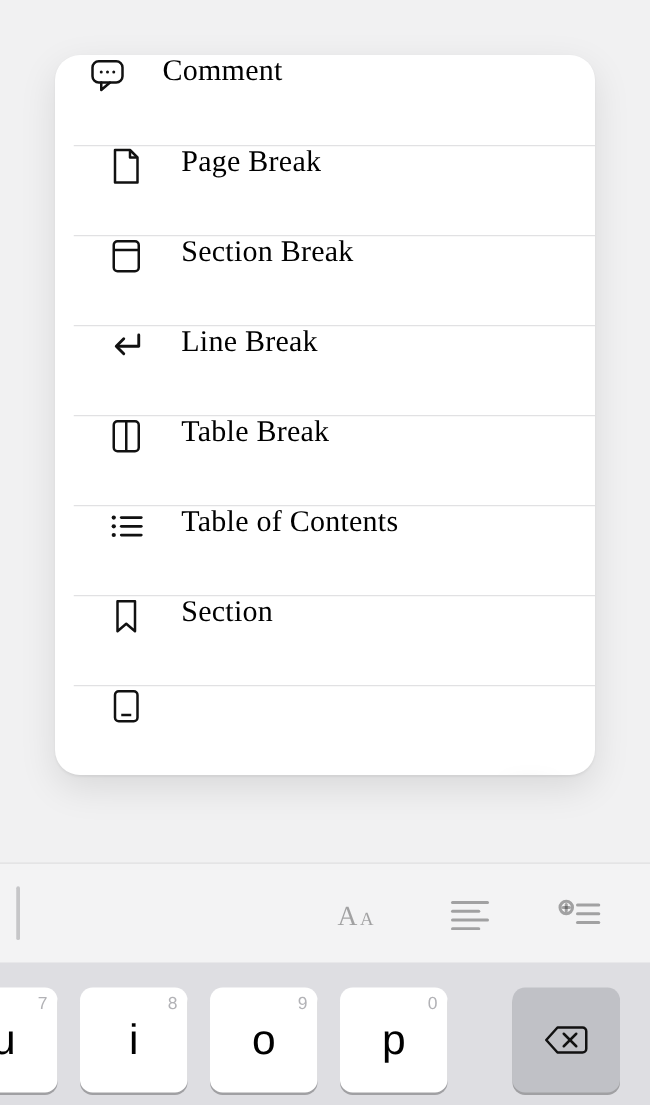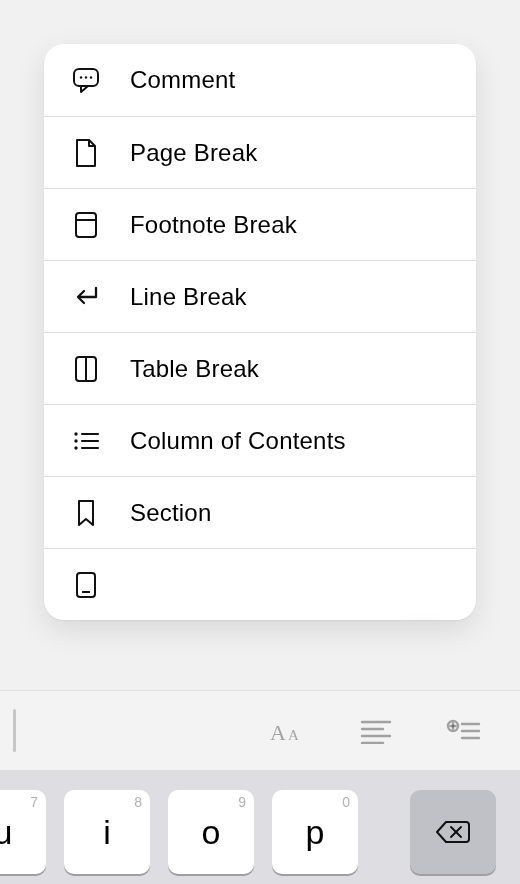--- a/index.html
+++ b/index.html
@@ -17,27 +17,29 @@
     top: 44px;
     left: 44px;
     right: 44px;
     background: #ffffff;
     border-radius: 20px;
     box-shadow: 0 10px 30px rgba(0,0,0,0.10), 0 1px 2px rgba(0,0,0,0.06);
     overflow: hidden;
   }
   .menu-item {
     display: flex;
-    align-items: center;
+    align-items: flex-start;
     height: 72px;
     padding: 0 26px;
     gap: 28px;
+    font-family: Liberation Serif, serif;
   }
   .menu-item + .menu-item {
     border-top: 1px solid #e1e1e3;
+    margin-left: 15px;
   }
   .menu-item .icon {
     width: 32px;
     height: 32px;
     flex: 0 0 32px;
     display: flex;
     align-items: center;
     justify-content: center;
     color: #111;
   }
@@ -155,21 +157,21 @@
     <span class="label">Page Break</span>
   </div>
 
   <div class="menu-item">
     <span class="icon">
       <svg width="28" height="30" viewBox="0 0 28 30" fill="none" stroke="#111" stroke-width="2" stroke-linejoin="round">
         <rect x="4" y="3" width="20" height="24" rx="3"></rect>
         <line x1="4" y1="10" x2="24" y2="10"></line>
       </svg>
     </span>
-    <span class="label">Footnote Break</span>
+    <span class="label">Section Break</span>
   </div>
 
   <div class="menu-item">
     <span class="icon">
       <svg width="30" height="26" viewBox="0 0 30 26" fill="none" stroke="#111" stroke-width="2.3" stroke-linecap="round" stroke-linejoin="round">
         <path d="M25 4 V13 H8"></path>
         <path d="M13 7 L7 13 L13 19"></path>
       </svg>
     </span>
     <span class="label">Line Break</span>
@@ -189,21 +191,21 @@
     <span class="icon">
       <svg width="30" height="24" viewBox="0 0 30 24" fill="none" stroke="#111" stroke-width="2.2" stroke-linecap="round">
         <circle cx="5" cy="5" r="1.7" fill="#111" stroke="none"></circle>
         <line x1="11" y1="5" x2="27" y2="5"></line>
         <circle cx="5" cy="12" r="1.7" fill="#111" stroke="none"></circle>
         <line x1="11" y1="12" x2="27" y2="12"></line>
         <circle cx="5" cy="19" r="1.7" fill="#111" stroke="none"></circle>
         <line x1="11" y1="19" x2="27" y2="19"></line>
       </svg>
     </span>
-    <span class="label">Column of Contents</span>
+    <span class="label">Table of Contents</span>
   </div>
 
   <div class="menu-item">
     <span class="icon">
       <svg width="24" height="30" viewBox="0 0 24 30" fill="none" stroke="#111" stroke-width="2" stroke-linejoin="round">
         <path d="M5 3 H19 V27 L12 21 L5 27 Z"></path>
       </svg>
     </span>
     <span class="label">Section</span>
   </div>

